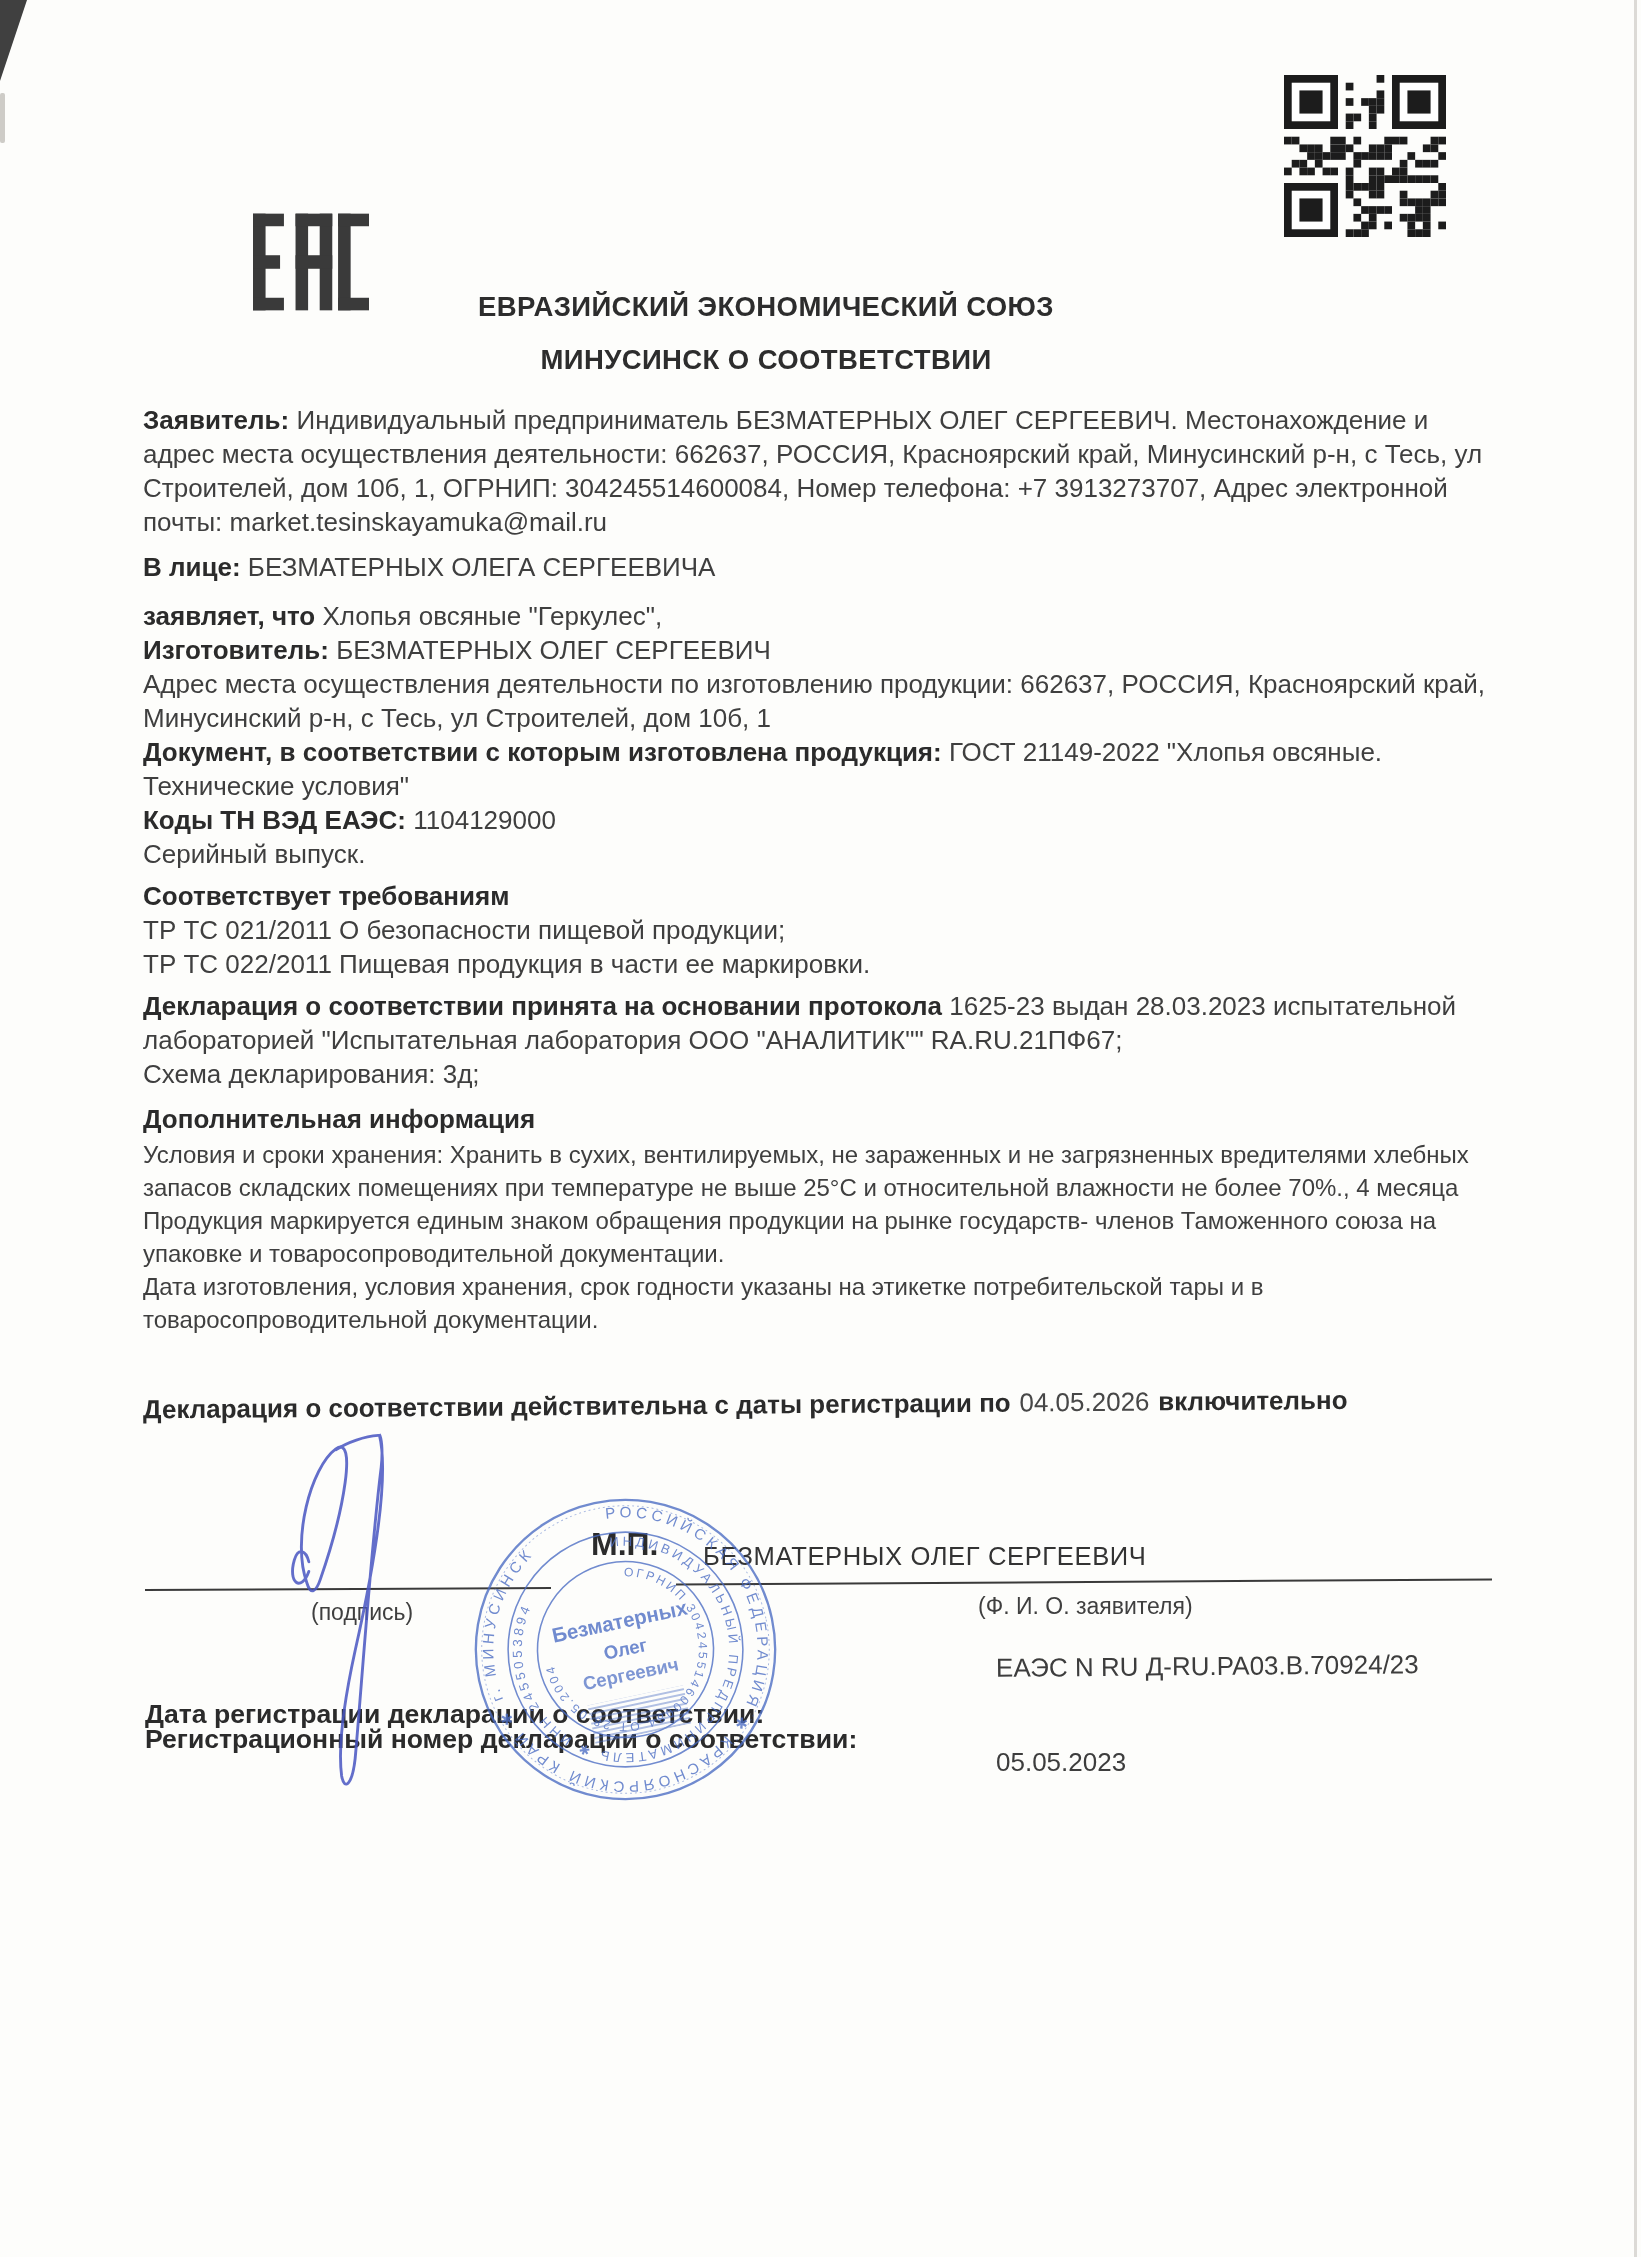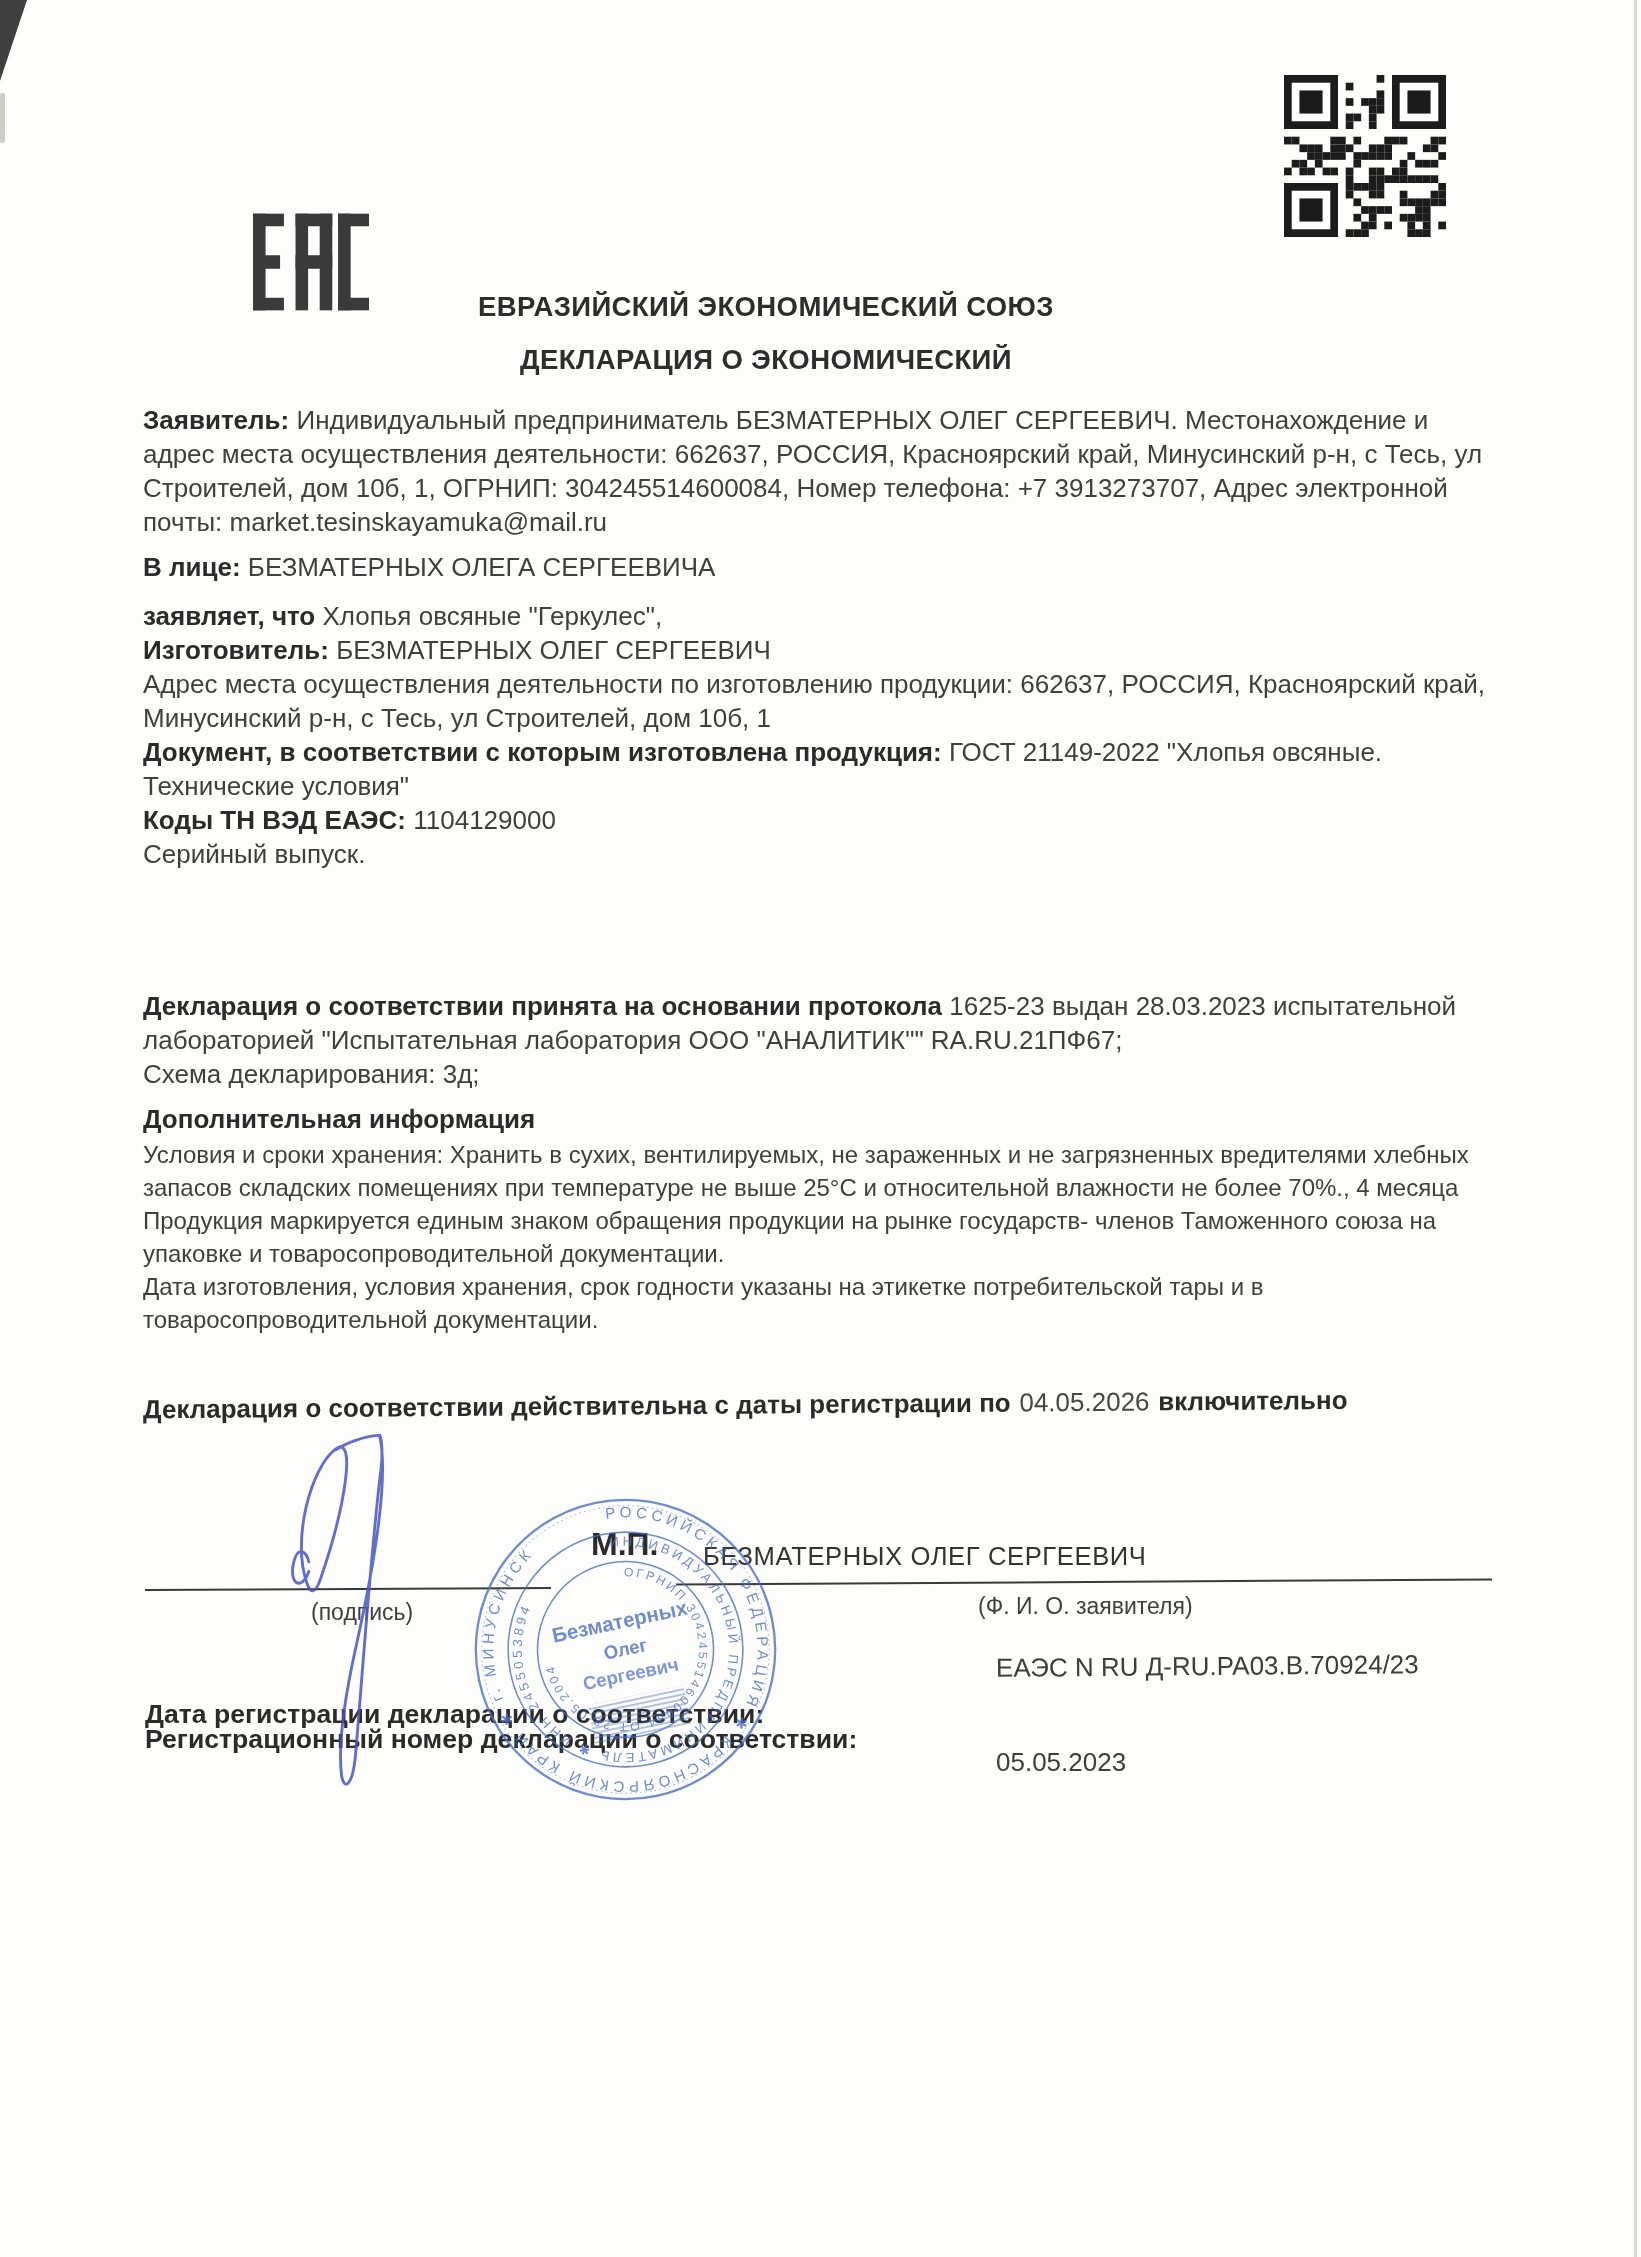--- a/index.html
+++ b/index.html
@@ -201,21 +201,21 @@
         <rect fill="#fff" x="120" y="8" width="40" height="40"></rect>
         <rect x="128" y="16" width="24" height="24"></rect>
         <rect x="0" y="112" width="56" height="56"></rect>
         <rect fill="#fff" x="8" y="120" width="40" height="40"></rect>
         <rect x="16" y="128" width="24" height="24"></rect>
       </g>
     </svg>
 
   <div class="titles">
     <div class="title">ЕВРАЗИЙСКИЙ ЭКОНОМИЧЕСКИЙ СОЮЗ</div>
-    <div class="title">ДЕКЛАРАЦИЯ О ЭКОНОМИЧЕСКИЙ</div>
+    <div class="title">МИНУСИНСК О СООТВЕТСТВИИ</div>
   </div>
 
   <div class="blk" style="top:403px">
     <b>Заявитель:</b><span> Индивидуальный предприниматель БЕЗМАТЕРНЫХ ОЛЕГ СЕРГЕЕВИЧ. Местонахождение и адрес места осуществления деятельности: 662637, РОССИЯ, Красноярский край, Минусинский р-н, с Тесь, ул Строителей, дом 10б, 1, ОГРНИП: 304245514600084, Номер телефона: +7 3913273707, Адрес электронной почты: market.tesinskayamuka@mail.ru</span>
   </div>
 
   <div class="blk" style="top:550px">
     <b>В лице:</b><span> БЕЗМАТЕРНЫХ ОЛЕГА СЕРГЕЕВИЧА</span>
   </div>
 
@@ -229,20 +229,25 @@
     <div>Адрес места осуществления деятельности по изготовлению продукции: 662637, РОССИЯ, Красноярский край, Минусинский р-н, с Тесь, ул Строителей, дом 10б, 1</div>
     <div>
       <b>Документ, в соответствии с которым изготовлена продукция:</b><span> ГОСТ 21149-2022 "Хлопья овсяные. Технические условия"</span>
     </div>
     <div>
       <b>Коды ТН ВЭД ЕАЭС:</b><span> 1104129000</span>
     </div>
     <div>Серийный выпуск.</div>
   </div>
 
+  <div class="blk" style="top:879px">
+    <div class="bold">Соответствует требованиям</div>
+    <div>ТР ТС 021/2011 О безопасности пищевой продукции;</div>
+    <div>ТР ТС 022/2011 Пищевая продукция в части ее маркировки.</div>
+  </div>
 
   <div class="blk" style="top:989px">
     <div>
       <b>Декларация о соответствии принята на основании протокола</b><span> 1625-23 выдан 28.03.2023 испытательной лабораторией "Испытательная лаборатория ООО "АНАЛИТИК"" RA.RU.21ПФ67;</span>
     </div>
     <div>Схема декларирования: 3д;</div>
   </div>
 
   <div class="blk" style="top:1101px">
     <div class="bold" style="font-size:26px; line-height:37px;">Дополнительная информация</div>

